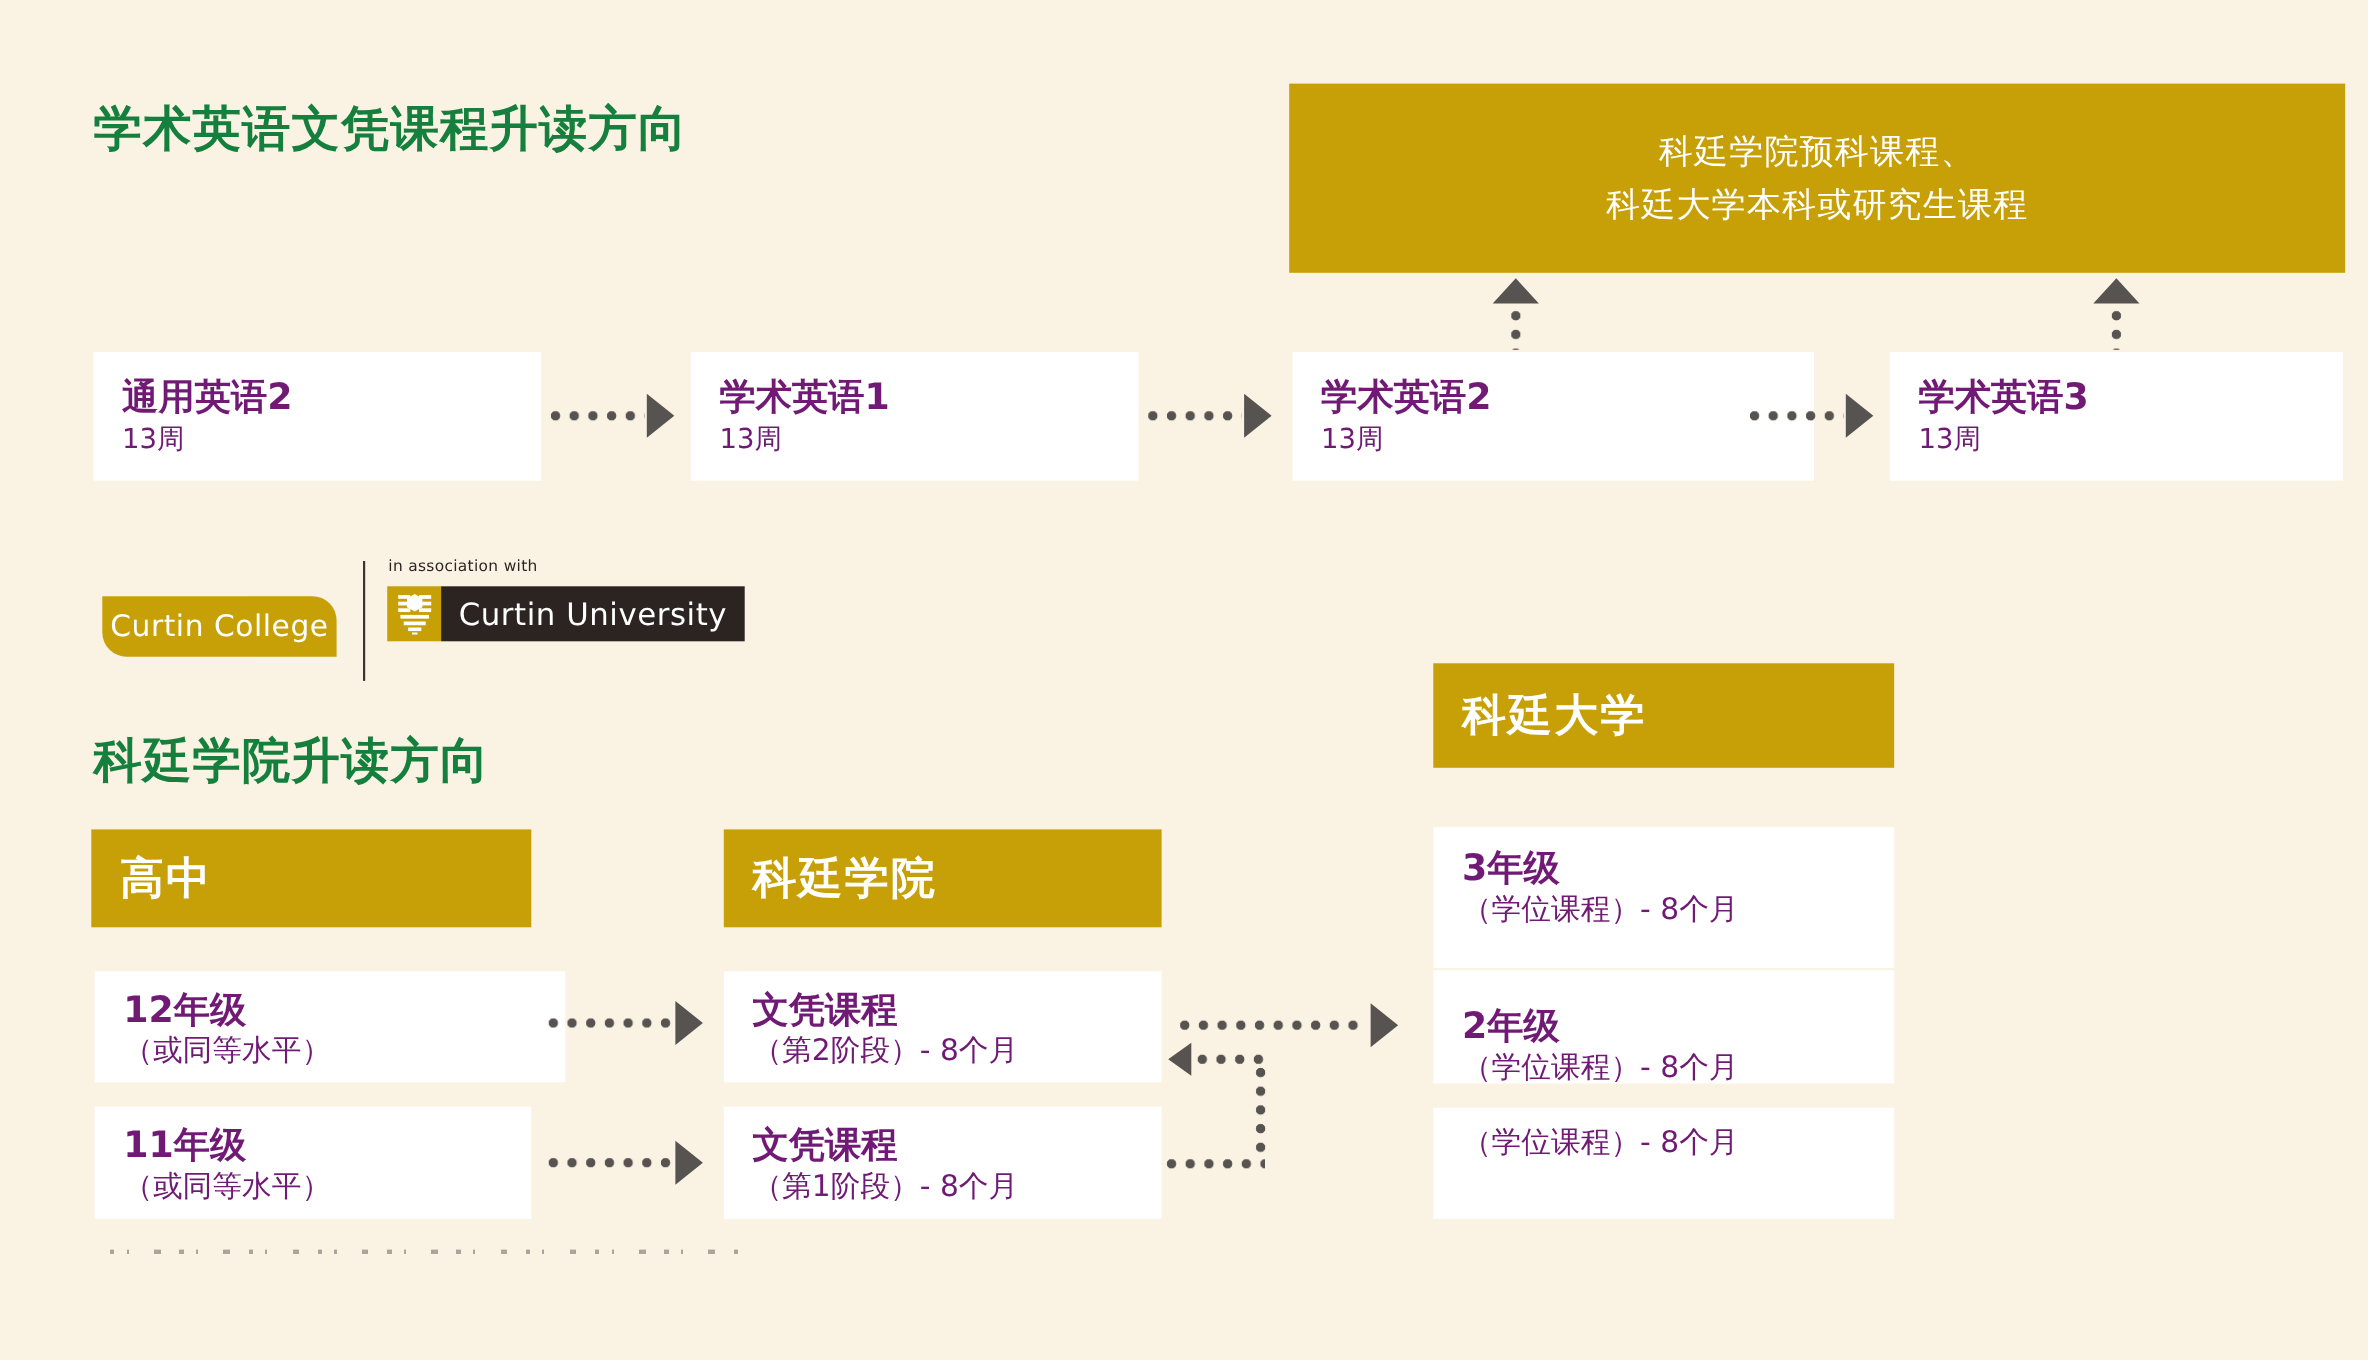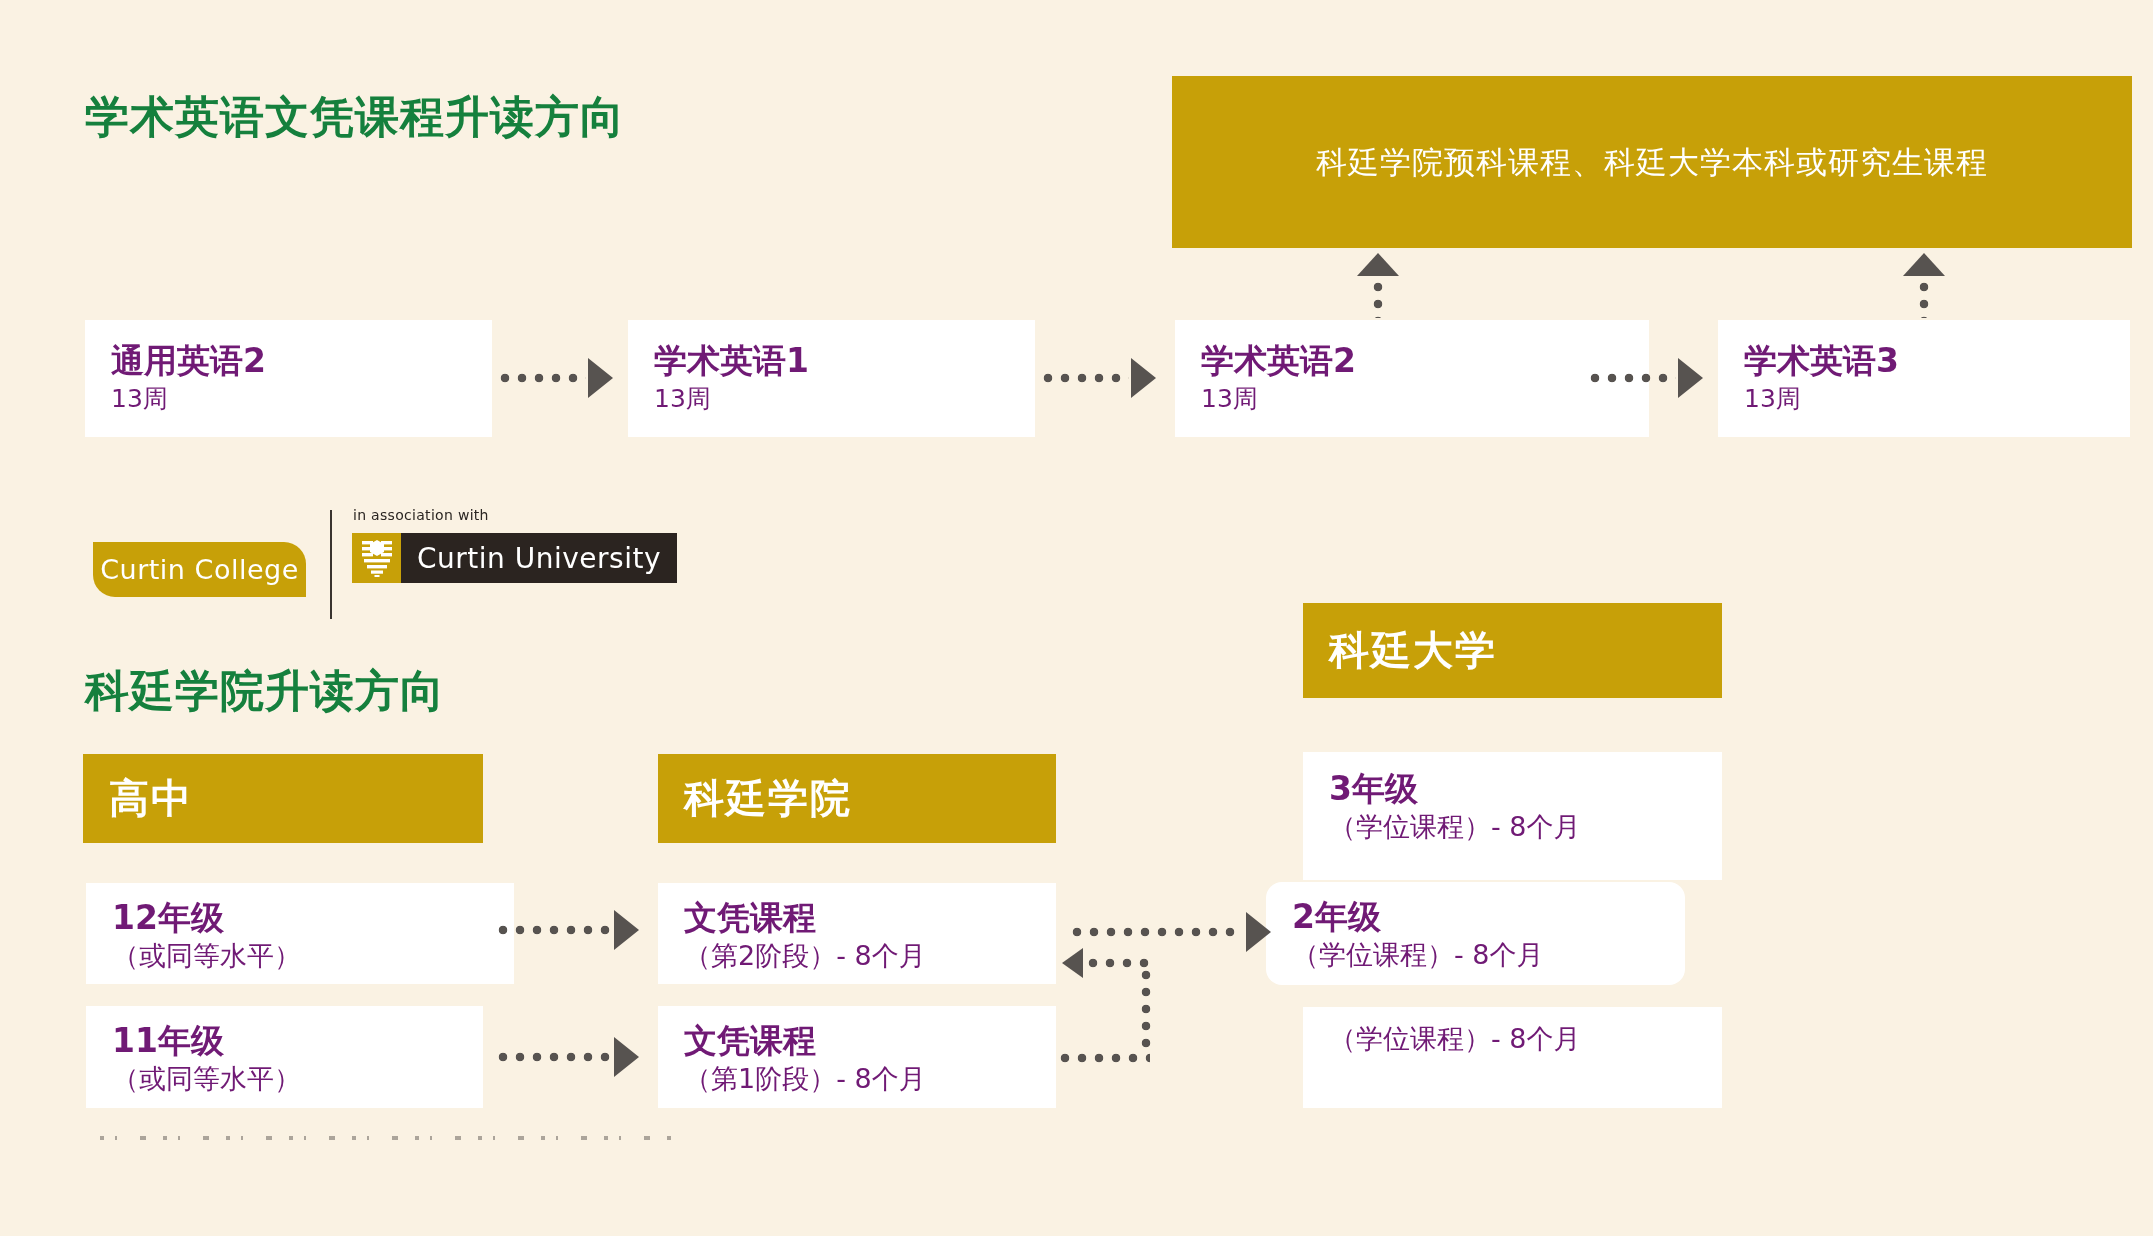--- a/index.html
+++ b/index.html
@@ -8,21 +8,21 @@
     background:#FAF2E3; overflow:hidden;
     font-family:"DejaVu Sans","Liberation Sans",sans-serif;
   }
   .sec-title{
     position:absolute; color:#15803d; font-size:44px; font-weight:bold; letter-spacing:1px;
   }
   .gold-box{
     position:absolute; background:#C7A008; color:#ffffff; box-sizing:border-box;
   }
   .dest-box{
-    display:flex; flex-direction:row; justify-content:center; align-items:center;
+    display:flex; flex-direction:column; justify-content:center; align-items:center;
     font-size:31px; font-weight:500; line-height:1.55; letter-spacing:1px;
   }
   .col-header{
     display:flex; align-items:center; padding-left:26px;
     font-size:40px; font-weight:bold; letter-spacing:2px;
   }
   .wbox{
     position:absolute; background:#ffffff; color:#701a75; box-sizing:border-box;
     padding:20px 10px 0 26px;
   }
@@ -164,21 +164,21 @@
   </div>
   <div class="wbox" style="left:658px; top:1006px; width:398px; height:102px; padding-top:14px;">
     <div class="ttl">文凭课程</div>
     <div class="sub2">（第1阶段）- 8个月</div>
   </div>
 
   <div class="wbox" style="left:1303px; top:752px; width:419px; height:128px; padding-top:16px;">
     <div class="ttl">3年级</div>
     <div class="sub2">（学位课程）- 8个月</div>
   </div>
-  <div class="wbox" style="left:1266px; top:882px; width:419px; height:103px; padding-top:14px;border-radius:16px;">
+  <div class="wbox" style="left:1303px; top:882px; width:419px; height:103px; padding-top:30px;">
     <div class="ttl">2年级</div>
     <div class="sub2">（学位课程）- 8个月</div>
   </div>
   <div class="wbox" style="left:1303px; top:1007px; width:419px; height:101px; padding-top:14px;">
     <div class="sub2">（学位课程）- 8个月</div>
   </div>
 
   <div>
     <div class="dots-h" style="left:498px; top:925px; width:112px;"></div>
     <div class="tri-r" style="left:614px; top:910px;"></div>

